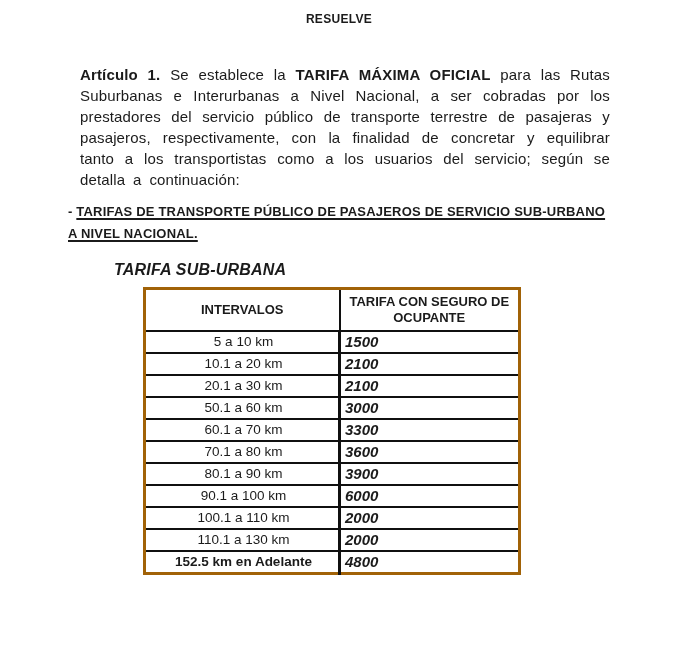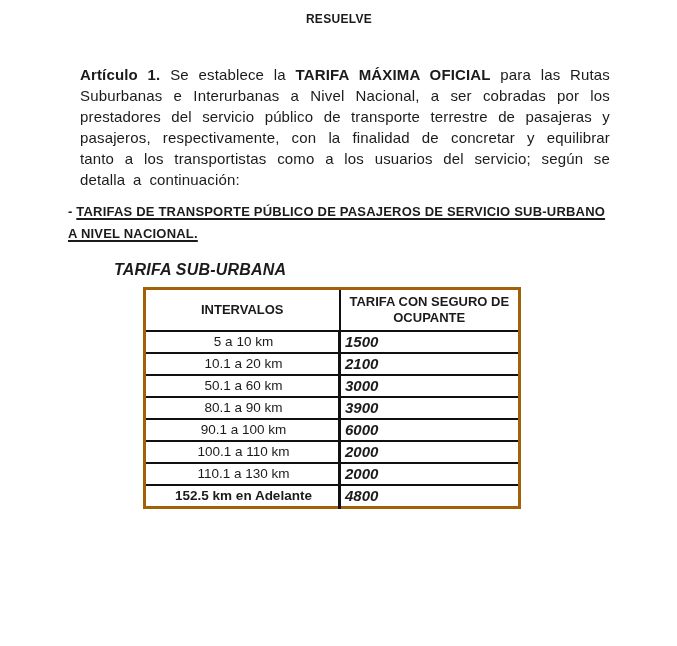--- a/index.html
+++ b/index.html
@@ -120,22 +120,34 @@
     <tbody>
       <tr class="first">
         <td class="interval">5 a 10 km</td>
         <td class="tarifa">1500</td>
       </tr>
       <tr>
         <td class="interval">10.1 a 20 km</td>
         <td class="tarifa">2100</td>
       </tr>
       <tr>
+        <td class="interval">20.1 a 30 km</td>
+        <td class="tarifa">2100</td>
+      </tr>
+      <tr>
         <td class="interval">50.1 a 60 km</td>
         <td class="tarifa">3000</td>
+      </tr>
+      <tr>
+        <td class="interval">60.1 a 70 km</td>
+        <td class="tarifa">3300</td>
+      </tr>
+      <tr>
+        <td class="interval">70.1 a 80 km</td>
+        <td class="tarifa">3600</td>
       </tr>
       <tr>
         <td class="interval">80.1 a 90 km</td>
         <td class="tarifa">3900</td>
       </tr>
       <tr>
         <td class="interval">90.1 a 100 km</td>
         <td class="tarifa">6000</td>
       </tr>
       <tr>

